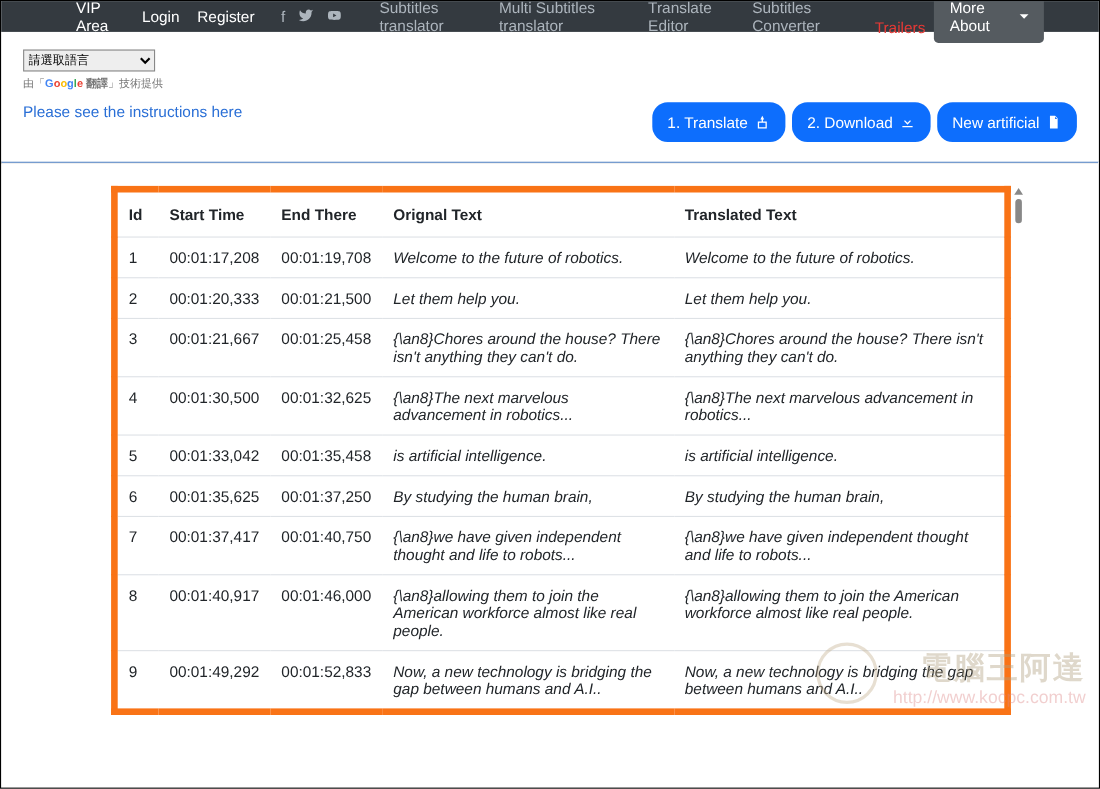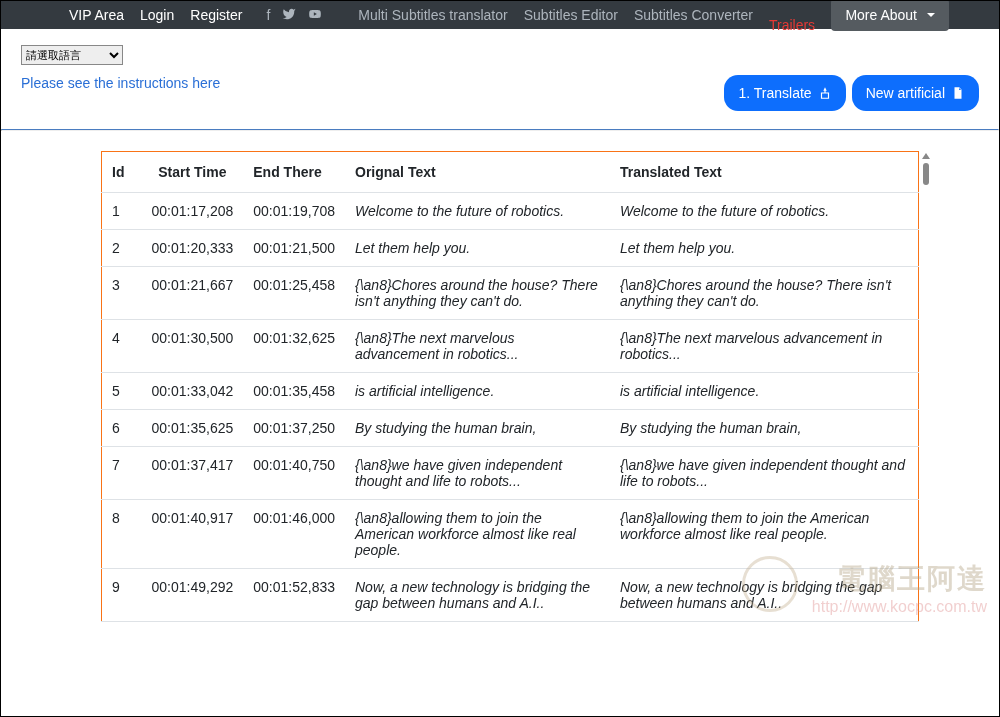--- a/index.html
+++ b/index.html
@@ -11,45 +11,45 @@
 .navbar .nav-link.white { color: #fff; }
 .navbar .nav-link.red { color: #e53935; margin-top: 20px; }
 .navbar .social { display: flex; gap: 12px; padding: 0 16px; color: #adb5bd; }
 .navbar .social span { cursor: pointer; font-size: 14px; }
 .navbar .spacer { width: 12px; }
 .navbar .more-about { background: #555b60; color: #fff; padding: 8px 14px; border-radius: 4px; font-size: 14px; margin-left: auto; display: flex; align-items: center; gap: 10px; cursor: pointer; }
 .navbar .caret { width: 0; height: 0; border-left: 4px solid transparent; border-right: 4px solid transparent; border-top: 4px solid #fff; }
 
 
 .gt-widget { padding: 16px 20px 6px 20px; }
-.gt-select { width: 102px; height: 20px; font-size: 11px; border: 1px solid #888; background: #eee; }
+.gt-select { width: 120px; height: 20px; font-size: 11px; border: 1px solid #888; background: #eee; }
 .gt-label { font-size: 10px; color: #777; margin-top: 4px; }
 .gt-label .g-logo { font-weight: bold; }
 .gt-label .g-blue { color: #4285F4; }
 .gt-label .g-red { color: #EA4335; }
 .gt-label .g-yellow { color: #FBBC05; }
 .gt-label .g-green { color: #34A853; }
 
 
 .action-row { display: flex; justify-content: space-between; padding: 4px 20px 18px 20px; }
 .instructions { color: #2a6fd6; font-size: 14px; cursor: pointer; }
 .btn-group { display: flex; gap: 6px; }
 .btn { background: #0d6efd; color: #fff; border: none; padding: 10px 14px; font-size: 14px; border-radius: 14px; cursor: pointer; display: flex; align-items: center; gap: 6px; }
 .btn-ico { width: 14px; height: 14px; display: inline-block; }
 
 .hr { border-top: 1px solid #4a7cc0; margin: 0; }
 
 
 .table-wrap { padding: 20px 80px 0 100px; position: relative; }
-table { width: 100%; border-collapse: collapse; border: 1px solid #f97316; font-size: 14px; }
+table { width: 100%; border-collapse: collapse; border: 6px solid #f97316; font-size: 14px; }
 th { text-align: left; padding: 12px 10px; border-bottom: 1px solid #dee2e6; font-weight: 700; color: #212529; }
 td { padding: 10px 10px; border-bottom: 1px solid #dee2e6; vertical-align: top; color: #212529; }
 td.italic { font-style: italic; }
 .col-id { width: 40px; }
-.col-st { width: 90px; text-align: center; }
+.col-st { width: 90px; }
 .col-et { width: 90px; }
 .col-orig { width: 265px; }
 .col-trans { }
 
 
 .scroll-stub { position: absolute; right: 68px; top: 22px; width: 10px; }
 .scroll-arrow-up { width: 0; height: 0; border-left: 4px solid transparent; border-right: 4px solid transparent; border-bottom: 6px solid #888; margin: 0 auto 4px; }
 .scroll-thumb { width: 6px; height: 22px; background: #888; border-radius: 3px; margin: 0 auto; }
 
 
@@ -72,43 +72,53 @@
           <path d="M23 3a10.9 10.9 0 01-3.14 1.53A4.48 4.48 0 0012 8v1A10.66 10.66 0 013 4s-4 9 5 13a11.64 11.64 0 01-7 2c9 5 20 0 20-11.5a4.5 4.5 0 00-.08-.83A7.72 7.72 0 0023 3z"></path>
         </svg>
     </span>
     <span>
       <svg class="btn-ico" viewBox="0 0 24 24" fill="#adb5bd">
           <path d="M10 15l5.19-3L10 9v6zm12-3c0 2-.2 3.5-.5 4.5-.3 1-1 1.7-2 2-.9.3-4 .5-7.5.5s-6.6-.2-7.5-.5c-1-.3-1.7-1-2-2C2.2 15.5 2 14 2 12s.2-3.5.5-4.5c.3-1 1-1.7 2-2C5.4 5.2 8.5 5 12 5s6.6.2 7.5.5c1 .3 1.7 1 2 2 .3 1 .5 2.5.5 4.5z"></path>
         </svg>
     </span>
   </div>
   <div class="spacer"></div>
+  <a class="nav-link">Subtitles translator</a>
   <a class="nav-link">Multi Subtitles translator</a>
-  <a class="nav-link">Subtitles Editor</a>
+  <a class="nav-link">Translate Editor</a>
   <a class="nav-link">Subtitles Converter</a>
   <a class="nav-link red">Trailers</a>
   <div class="more-about">
     <span>More About</span>
     <span class="caret"></span>
   </div>
 </div>
 
 <div class="gt-widget">
   <select class="gt-select">
     <option>請選取語言</option>
   </select>
+  <div class="gt-label">
+    <span>由「</span><span class="g-logo"><span class="g-blue">G</span><span class="g-red">o</span><span class="g-yellow">o</span><span class="g-blue">g</span><span class="g-green">l</span><span class="g-red">e</span></span><b> 翻譯</b><span>」技術提供</span>
+  </div>
 </div>
 
 <div class="action-row">
   <a class="instructions">Please see the instructions here</a>
   <div class="btn-group">
     <button class="btn">
       <span>1. Translate</span>
       <svg class="btn-ico" viewBox="0 0 24 24" fill="#fff">
           <path d="M12 2l3 6h-2v4h-2V8H9l3-6zm-7 9h14v11H5V11zm2 2v7h10v-7H7z"></path>
+        </svg>
+    </button>
+    <button class="btn">
+      <span>2. Download</span>
+      <svg class="btn-ico" viewBox="0 0 24 24" fill="#fff">
+          <path d="M12 3v10l4-4 1.4 1.4L12 16 6.6 10.4 8 9l4 4V3h0zM4 18h16v2H4z"></path>
         </svg>
     </button>
     <button class="btn">
       <span>New artificial</span>
       <svg class="btn-ico" viewBox="0 0 24 24" fill="#fff">
           <path d="M6 2h8l4 4v16H6V2zm8 1.5V7h3.5L14 3.5z"></path>
         </svg>
     </button>
   </div>
 </div>

